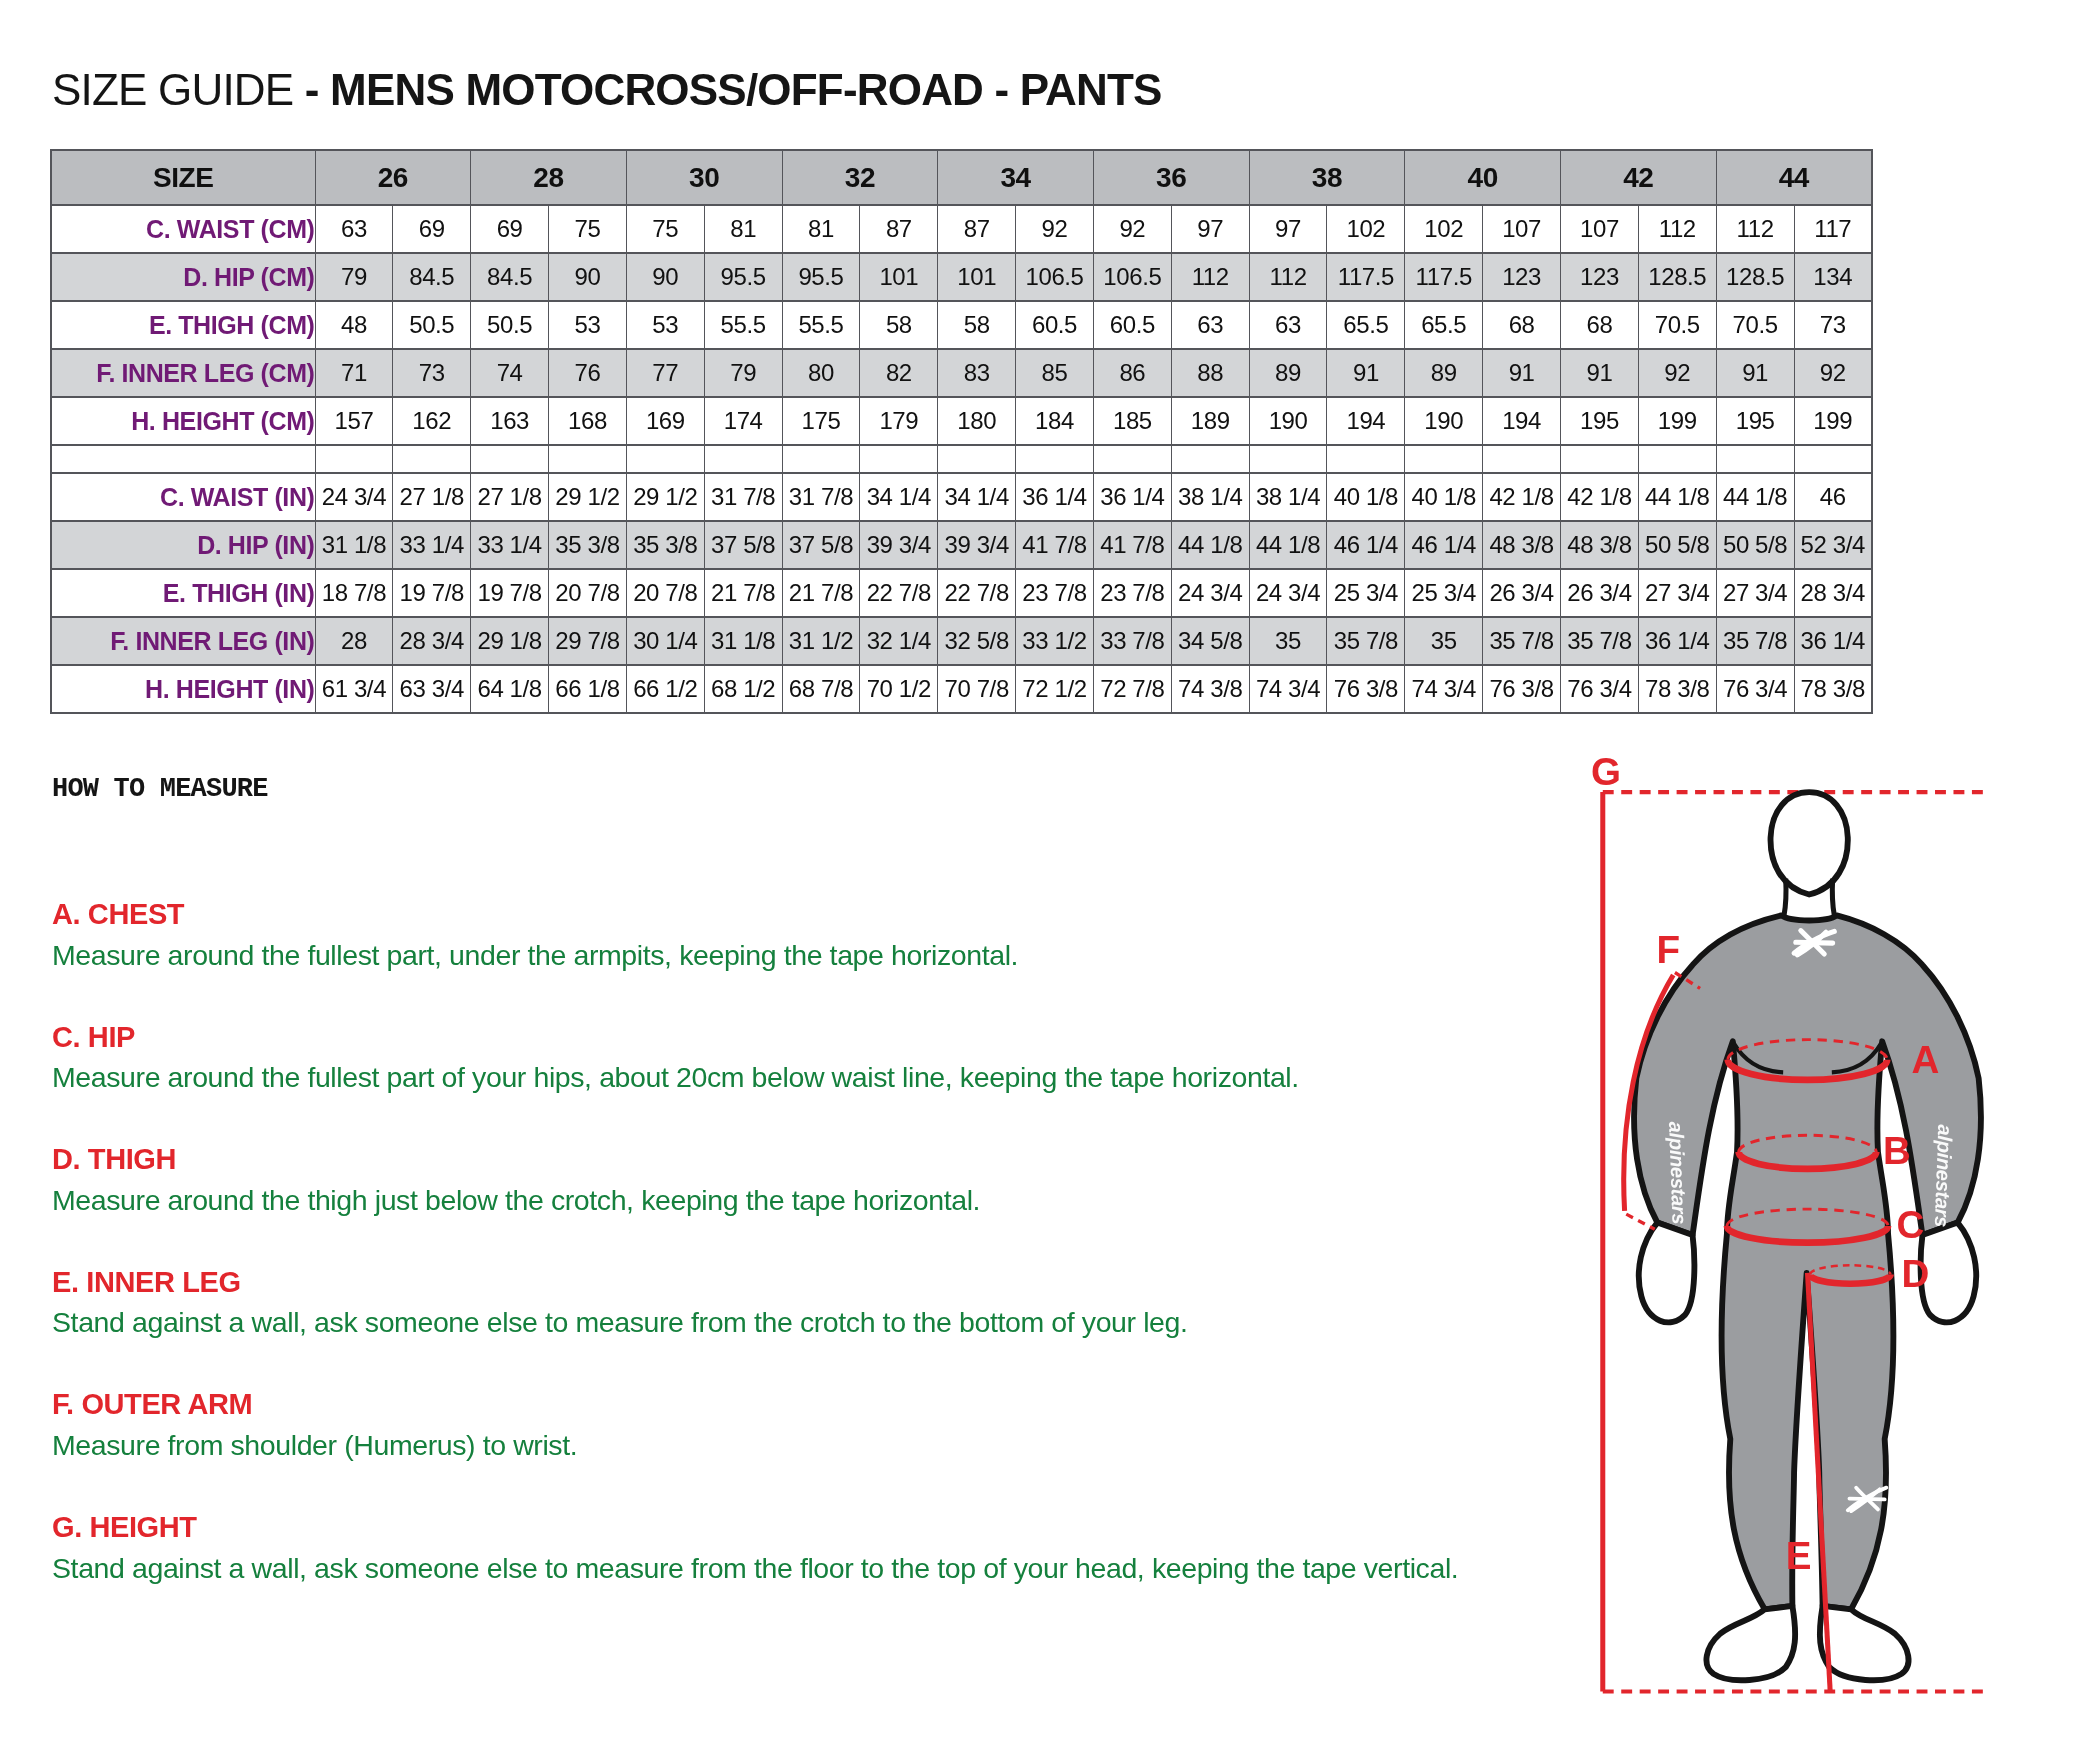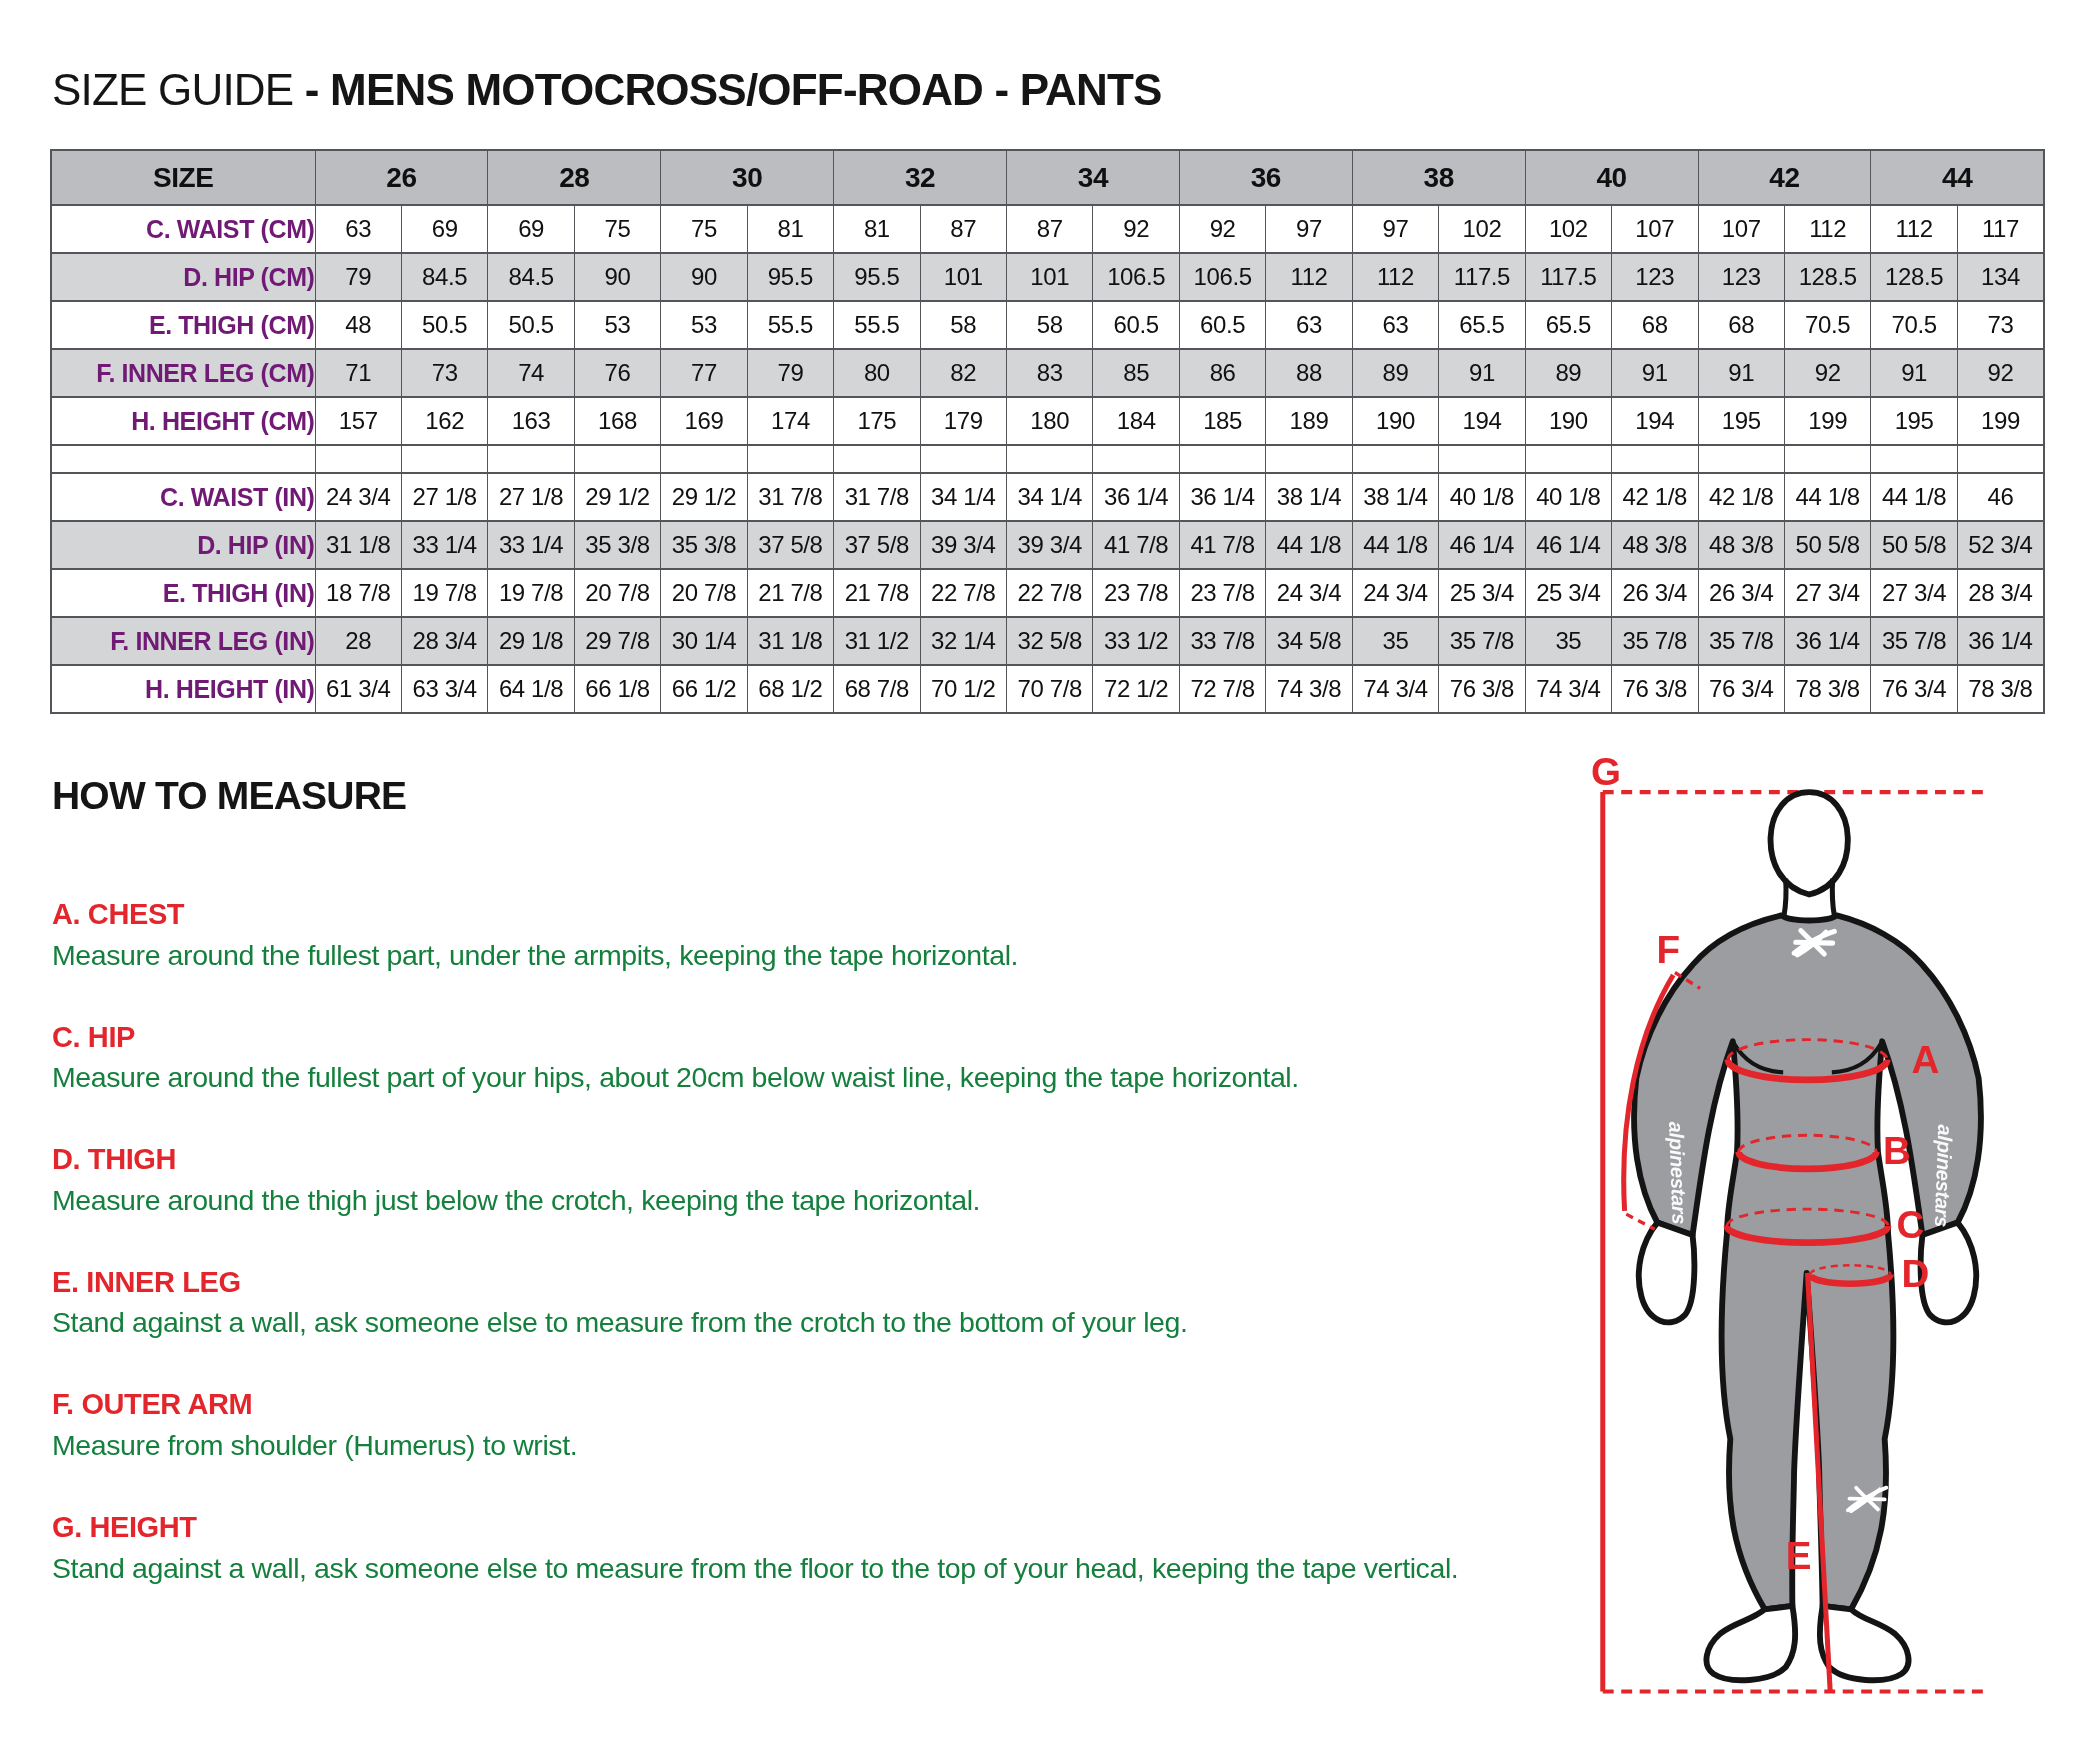--- a/index.html
+++ b/index.html
@@ -13,21 +13,21 @@
     font-family:"Liberation Sans","DejaVu Sans",sans-serif;
     position:relative; overflow:hidden; letter-spacing:-0.4px;
   }
   .page-title{
     position:absolute; left:52px; top:65px;
     font-size:44px; font-weight:400; letter-spacing:-0.8px; white-space:nowrap;
   }
   .page-title .bold{font-weight:700;}
 
   table.size-table{
-    position:absolute; left:50px; top:149px; width:1995px;
+    position:absolute; left:50px; top:149px; width:1823px;
     border-collapse:collapse; table-layout:fixed;
     border:2.5px solid var(--border);
     padding-left:28px;
   }
   table.size-table th, table.size-table td{
     border-left:1.7px solid var(--border); border-right:1.7px solid var(--border);
     border-top:2.5px solid var(--border); border-bottom:2.5px solid var(--border);
     text-align:center; vertical-align:middle;
     font-size:24px; font-weight:400; color:#111;
     overflow:hidden; white-space:nowrap;
@@ -38,21 +38,21 @@
   }
   table.size-table tbody tr{height:48px; background:#fff;}
   table.size-table tbody tr.shaded{background:var(--shade);border-radius:15px;}
   table.size-table tbody tr.spacer{height:28px; background:#fff;}
   table.size-table th.row-label{
     text-align:right; padding-left:17px; font-size:25px; font-weight:700; color:#701a75;
   }
 
   .how-title{
     position:absolute; left:52px; top:774px;
-    font-size:39px; font-weight:700; letter-spacing:-0.8px;
+    font-size:27px; font-weight:700; letter-spacing:-0.8px;font-family:Liberation Mono, monospace;
   }
   .sections{position:absolute; left:52px; top:863px; width:1510px;}
   .measure-section{margin-bottom:49px;}
   .measure-label{
     color:var(--red); font-size:29px; font-weight:700; letter-spacing:-0.4px;
     margin-bottom:7.6px;
     margin-top:35px;
   }
   .measure-text{font-size:28.5px; font-weight:400; color:#15803d; white-space:nowrap;}
 

